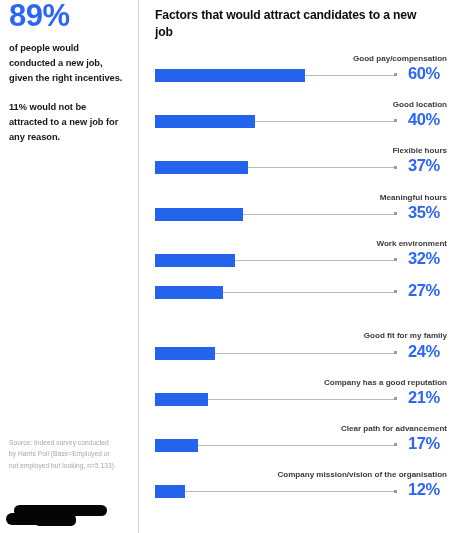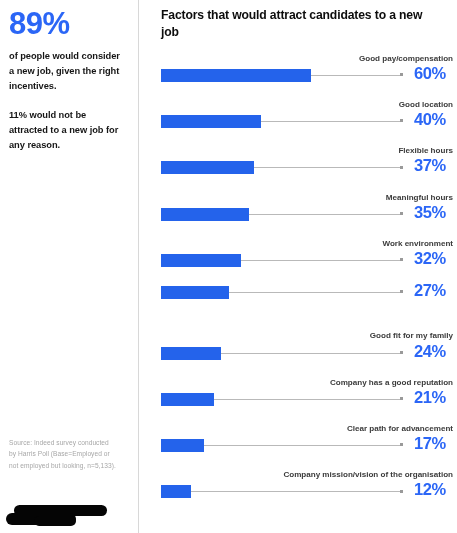--- a/index.html
+++ b/index.html
@@ -20,21 +20,21 @@
     overflow: hidden;
   }
 
   
   #left-panel {
     position: absolute;
     left: 0;
     top: 0;
     width: 138px;
     height: 533px;
-    padding: 8px 14px 0 9px;
+    padding: 0 14px 0 9px;
   }
 
   #big-stat {
     font-size: 31px;
     font-weight: bold;
     line-height: 1.05;
     letter-spacing: -0.5px;
     color: #2B66F6;
     margin-bottom: 8px;
   }
@@ -94,21 +94,21 @@
     left: 138px;
     top: 0;
     width: 1px;
     height: 533px;
     background: #d8d8d8;
   }
 
   
   #right-panel {
     position: absolute;
-    left: 139px;
+    left: 133px;
     top: 0;
     width: 318px;
     height: 509px;
     padding: 7px 4px 0 22px;
   }
 
   #chart-title {
     font-size: 12.2px;
     font-weight: bold;
     line-height: 1.38;
@@ -184,21 +184,21 @@
   }
 </style>
 </head>
 <body>
 
 <div id="infographic">
 
   <div id="left-panel">
     <div id="big-stat">89%</div>
 
-    <div class="left-para" id="left-para-1">of people would consider a new job, given the right incentives.</div>
+    <div class="left-para" id="left-para-1">of people would conducted a new job, given the right incentives.</div>
 
     <div class="left-para" id="left-para-2">11% would not be attracted to a new job for any reason.</div>
   </div>
 
   <div id="source-note">Source: Indeed survey conducted by Harris Poll (Base=Employed or not employed but looking, n=5,133).</div>
 
   <div id="redaction-block">
     <div class="redaction-mark" id="redaction-mark-1"></div>
     <div class="redaction-mark" id="redaction-mark-2"></div>
     <div class="redaction-mark" id="redaction-mark-3"></div>

